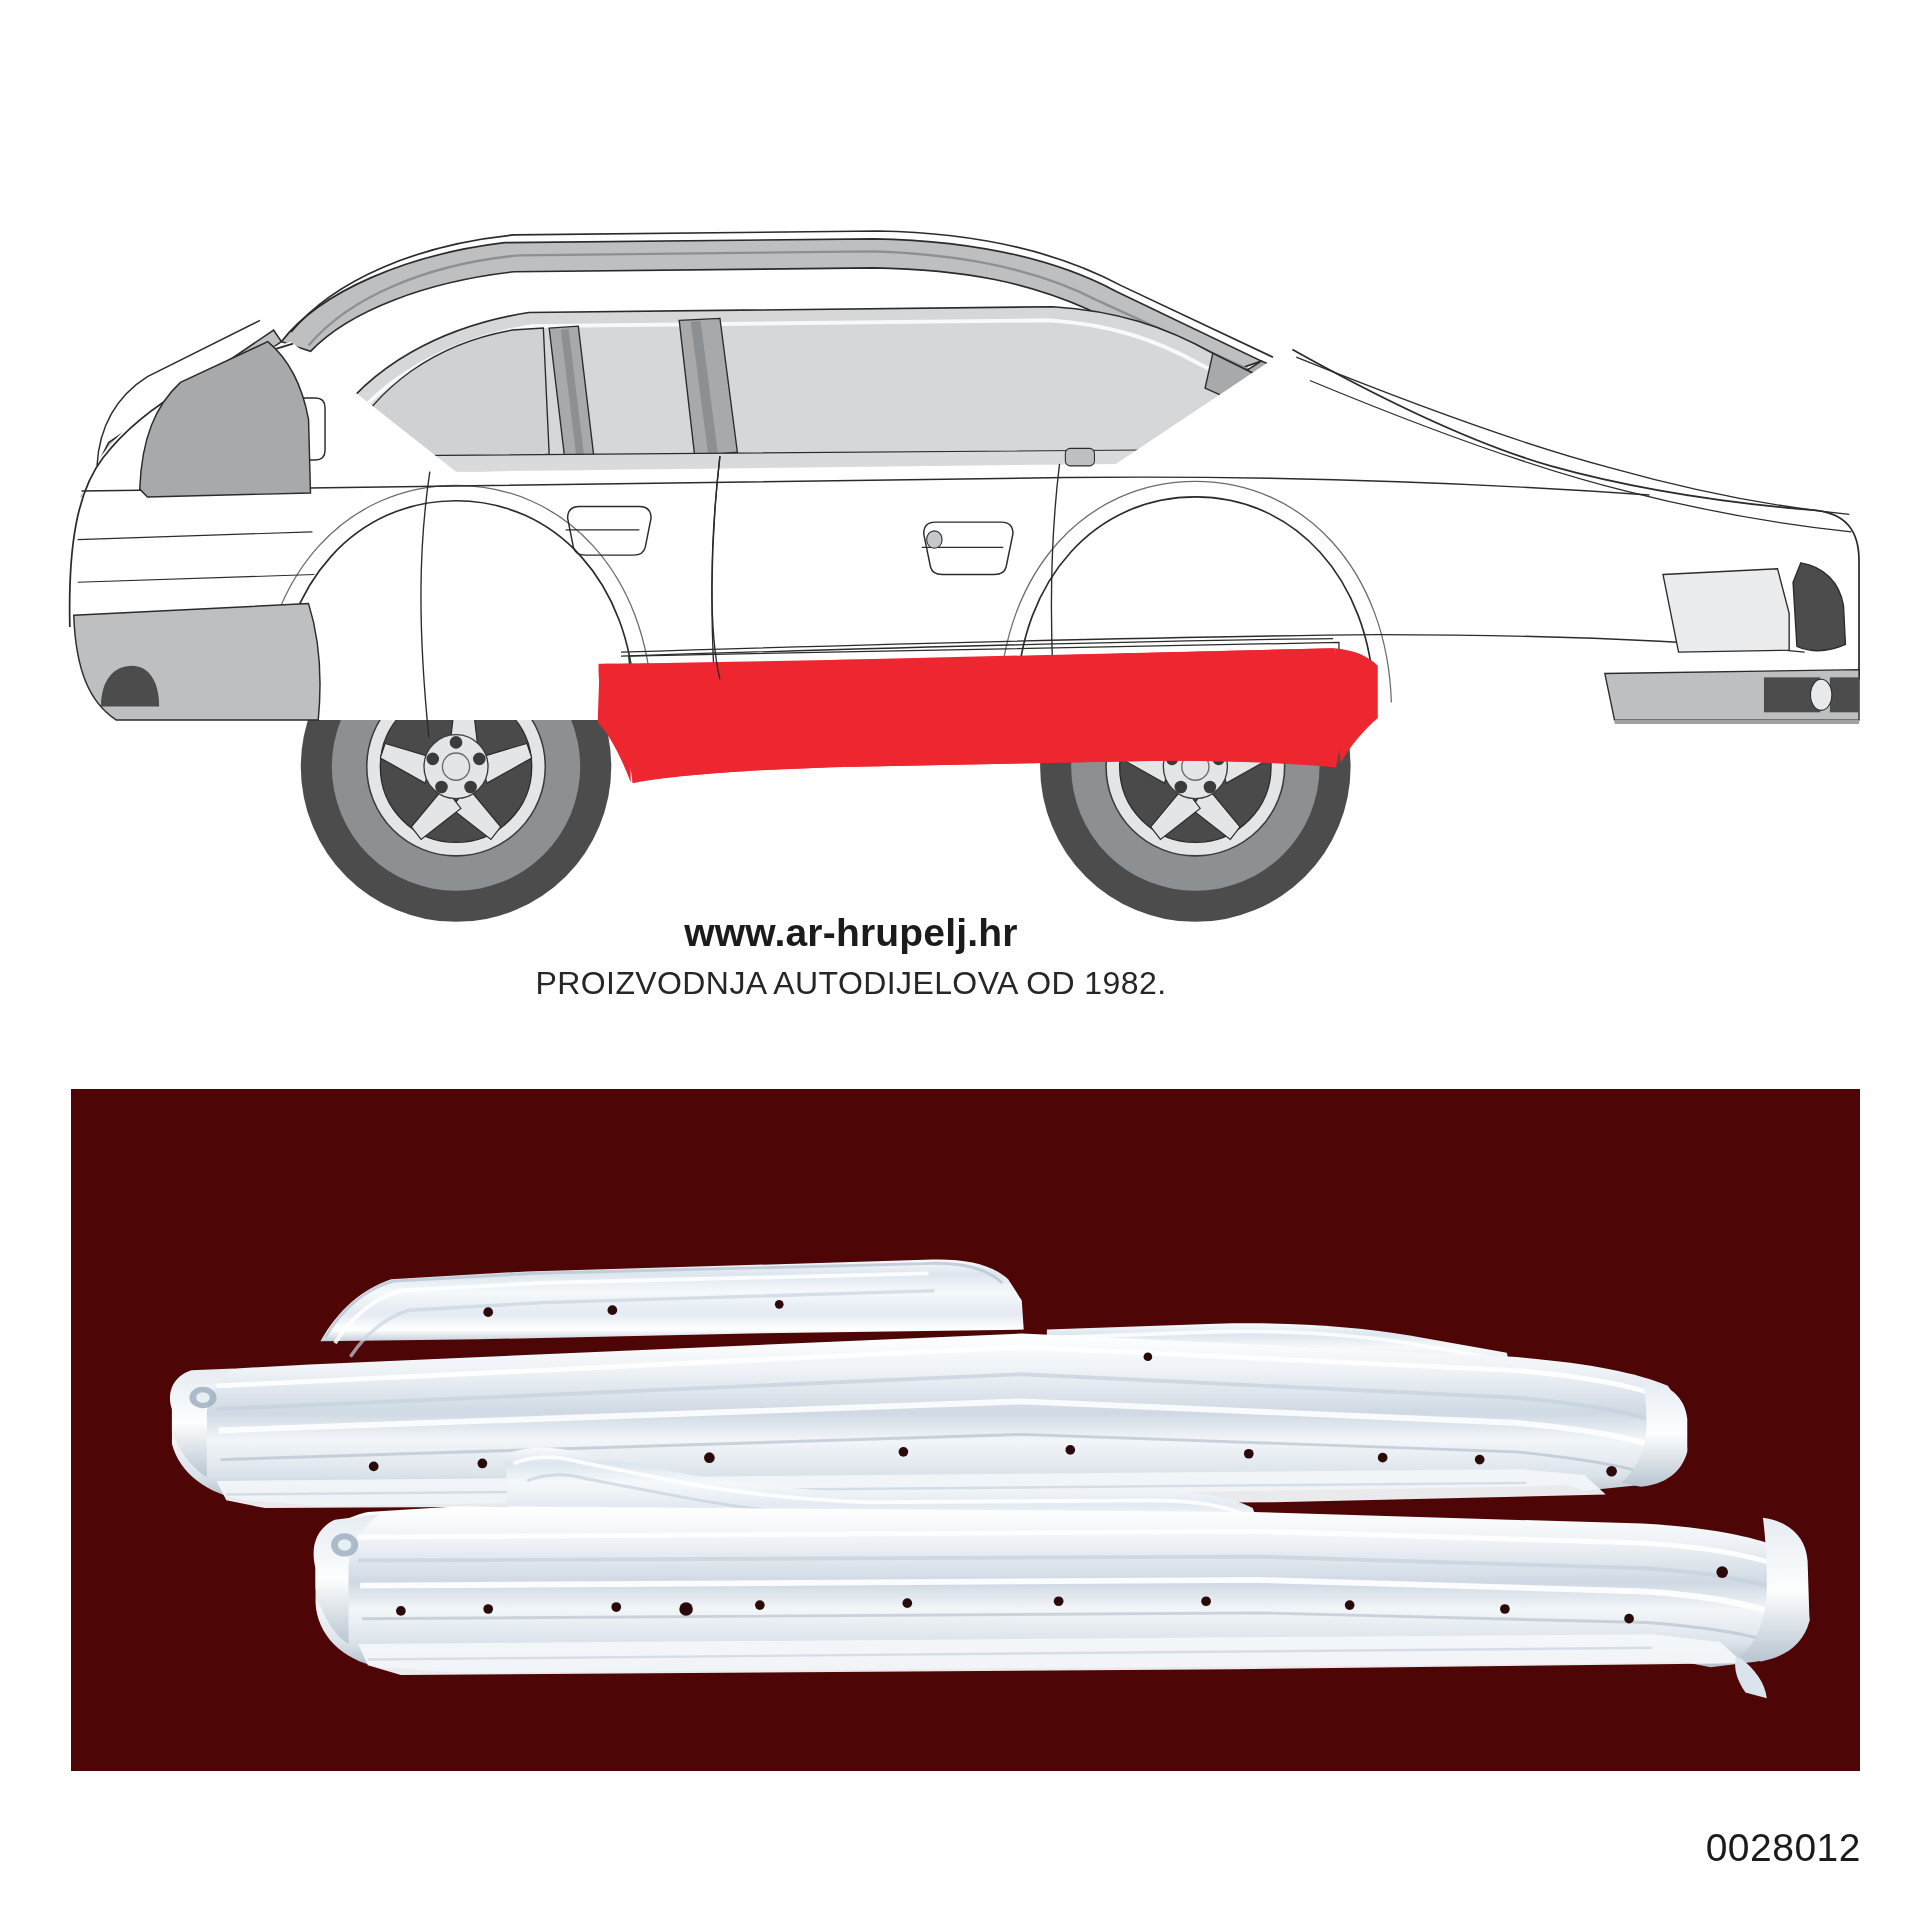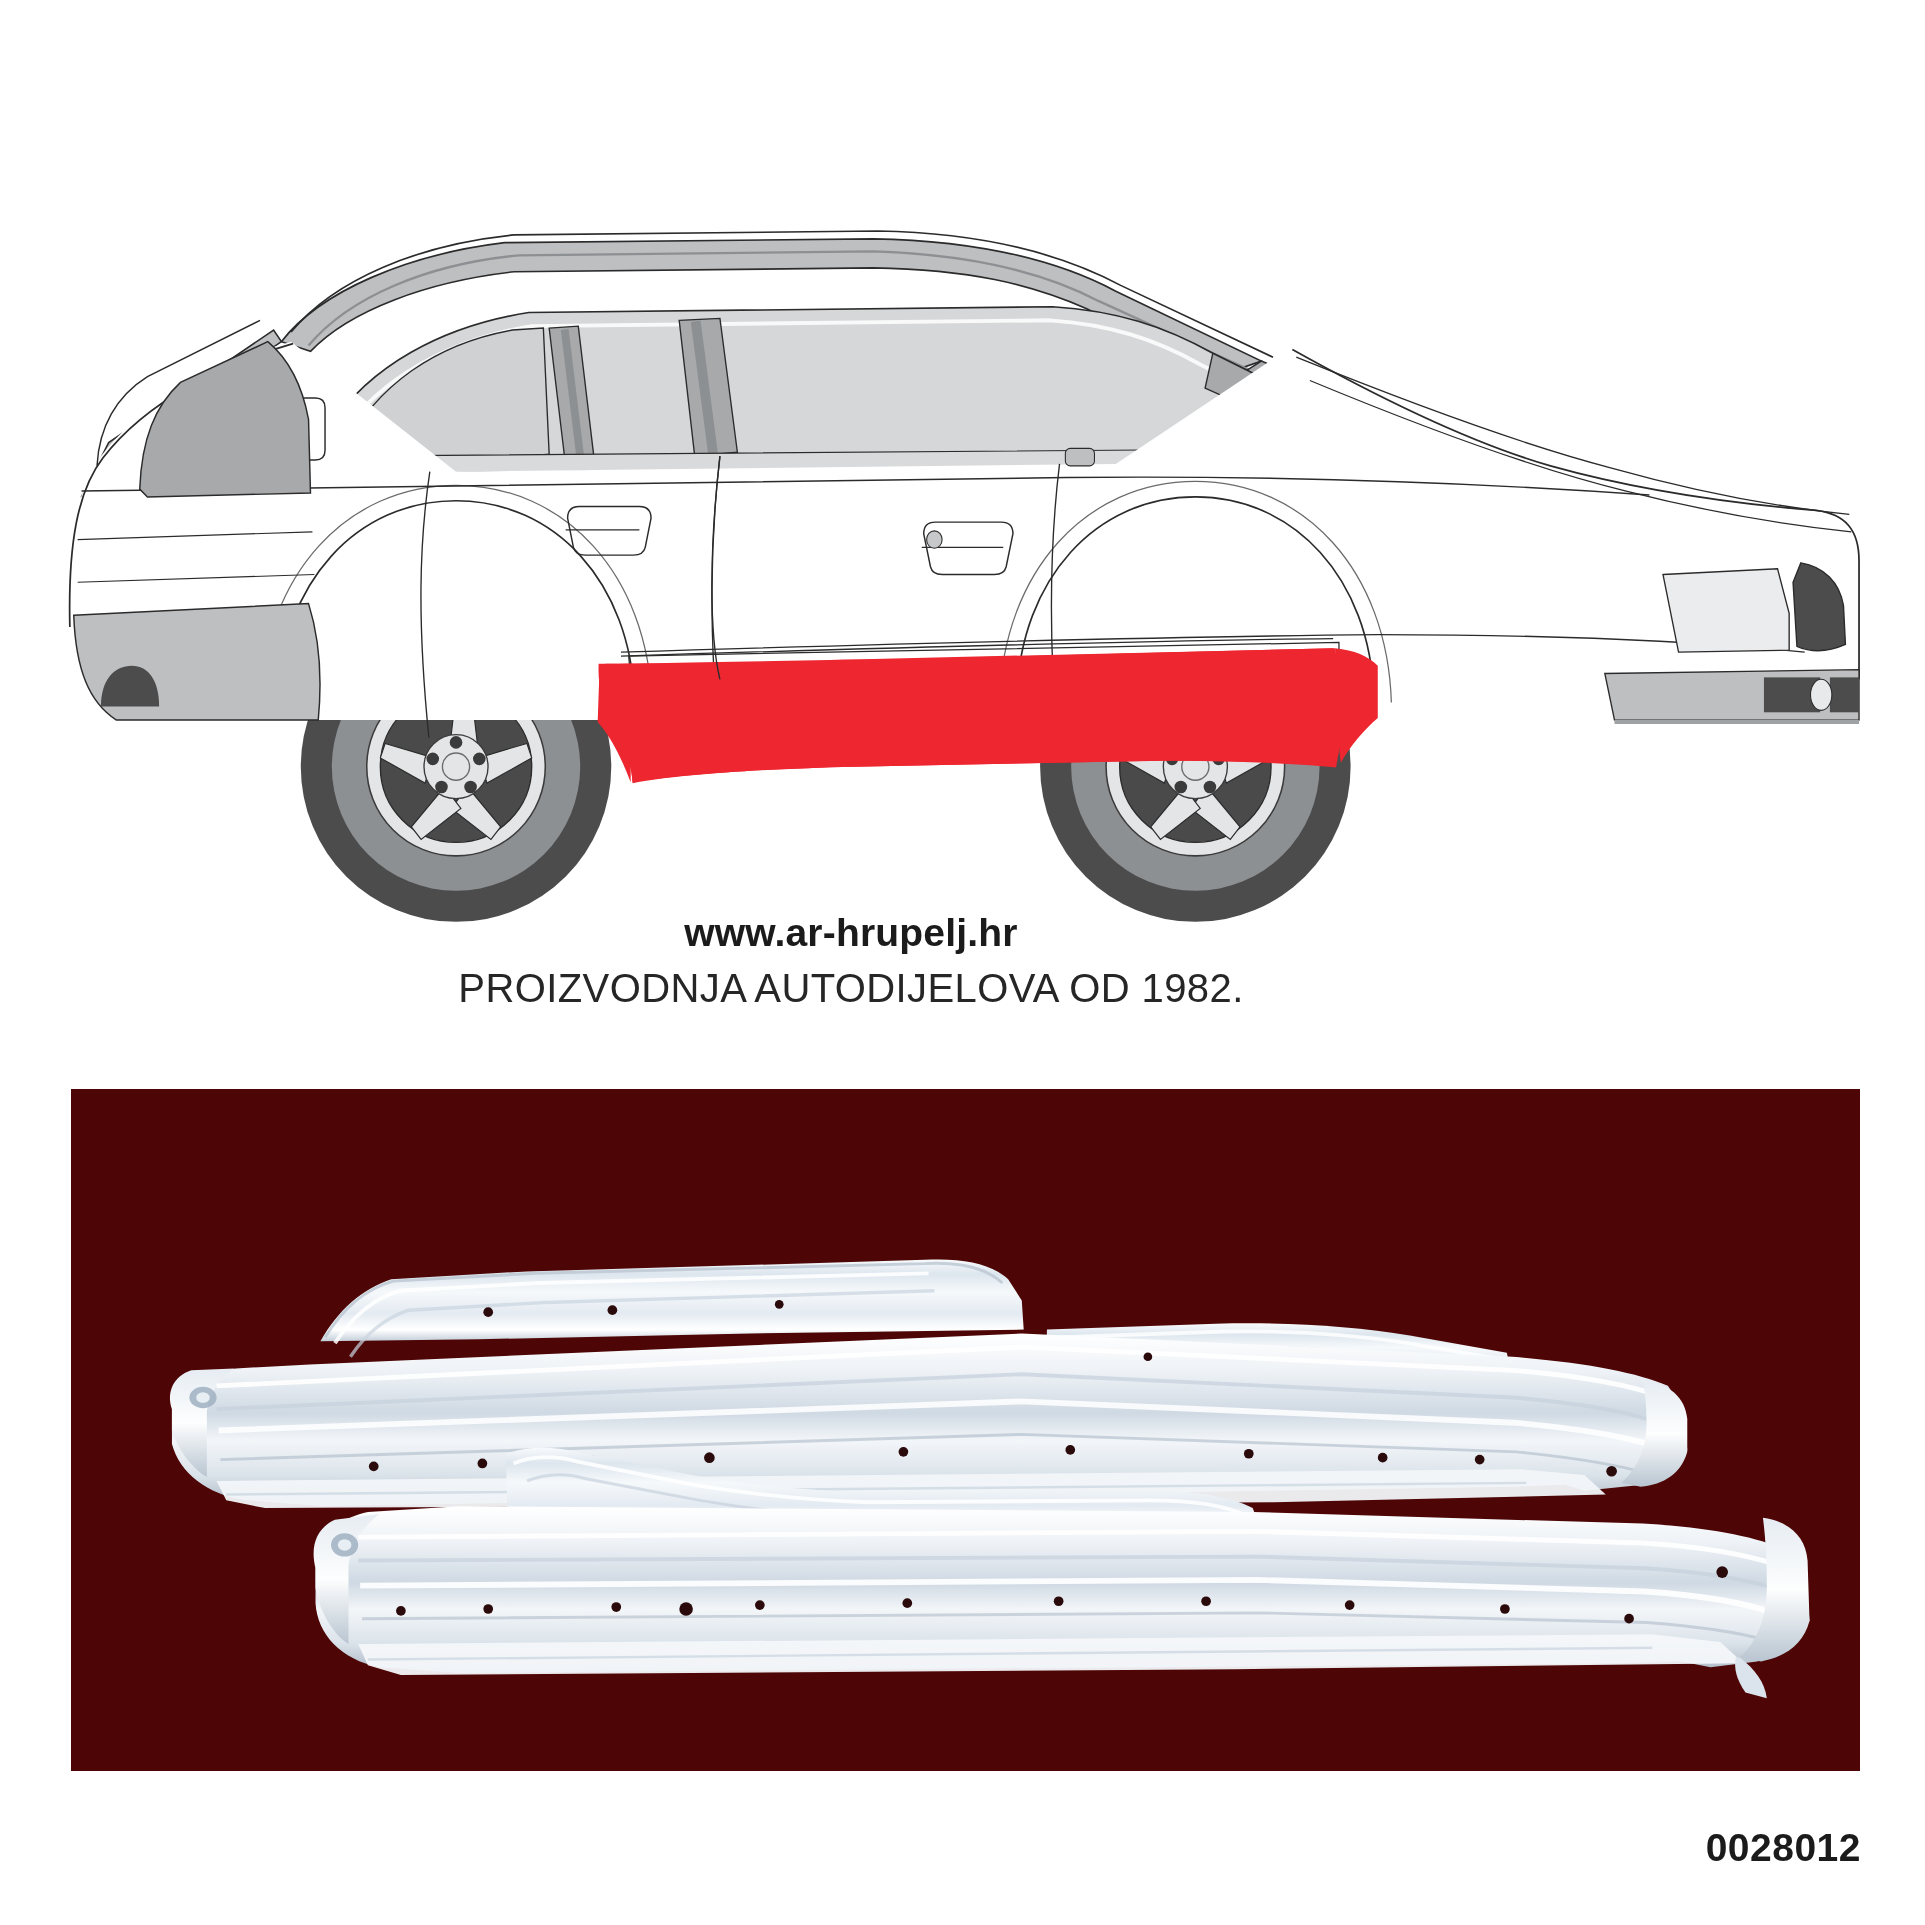--- a/index.html
+++ b/index.html
@@ -8,30 +8,30 @@
 
   #page{position:absolute;inset:0;background:#ffffff;}
 
   
   .illus-wrap{position:absolute;left:0;top:0;width:1925px;height:1087px;}
   .illus-svg{position:absolute;left:0;top:0;width:1925px;height:922px;}
 
   
   .brand-block{position:absolute;left:0;top:912px;width:1702px;text-align:center;}
   .brand-url{font-size:39px;font-weight:700;color:#1b1b1b;letter-spacing:0.2px;line-height:1.1;}
-  .brand-sub{font-size:40px;font-weight:400;color:#262626;letter-spacing:0.4px;margin-top:10.7px;line-height:1.1;}
+  .brand-sub{font-size:32px;font-weight:400;color:#262626;letter-spacing:0.4px;margin-top:10.7px;line-height:1.1;}
 
   
   .photo-panel{position:absolute;left:71px;top:1089px;width:1789px;height:682px;overflow:hidden;}
   .photo-bg{position:absolute;inset:0;}
   .photo-svg{position:absolute;left:0;top:0;width:1789px;height:682px;}
 
   
   .partno{position:absolute;right:64px;top:1828px;font-size:39px;color:#1b1b1b;
-          letter-spacing:0.5px;font-weight:700;line-height:1;}
+          letter-spacing:0.5px;font-weight:400;line-height:1;}
 </style>
 </head>
 <body>
 
 <div id="page">
 
   <div class="illus-wrap">
     <svg class="illus-svg" viewBox="0 0 1984 950" xmlns="http://www.w3.org/2000/svg">
       <defs>
         <clipPath id="bodyClip">

